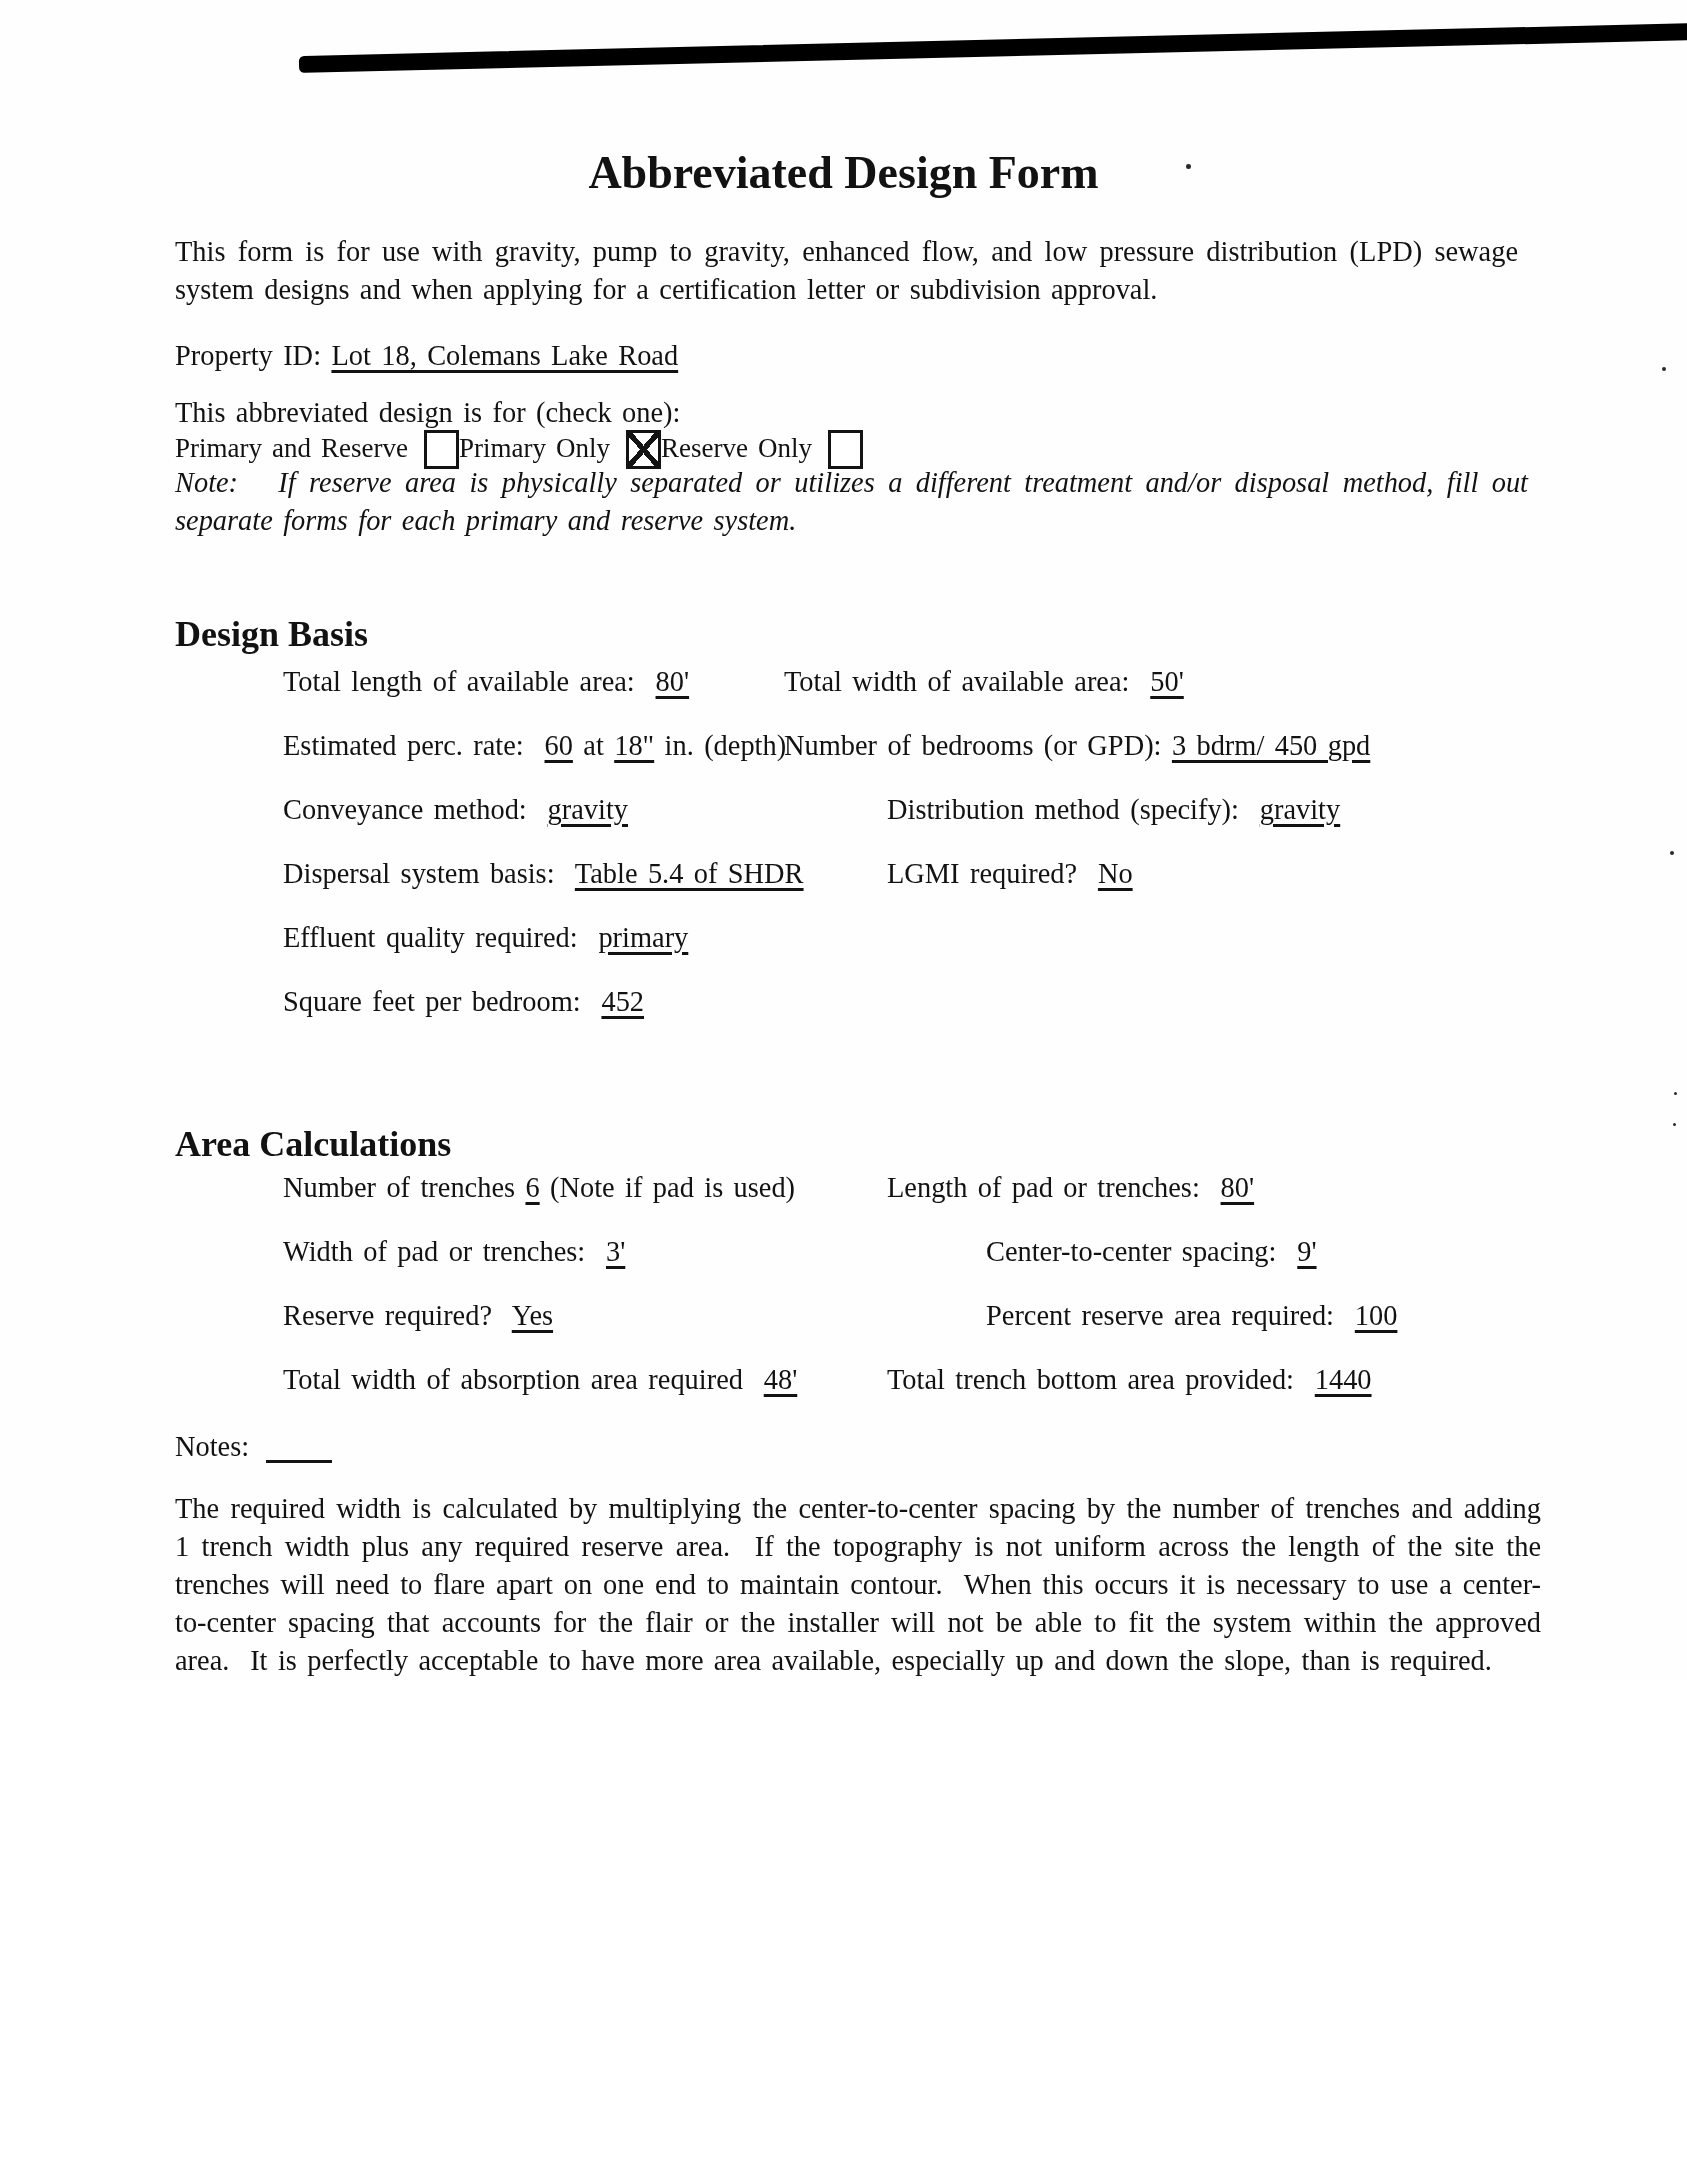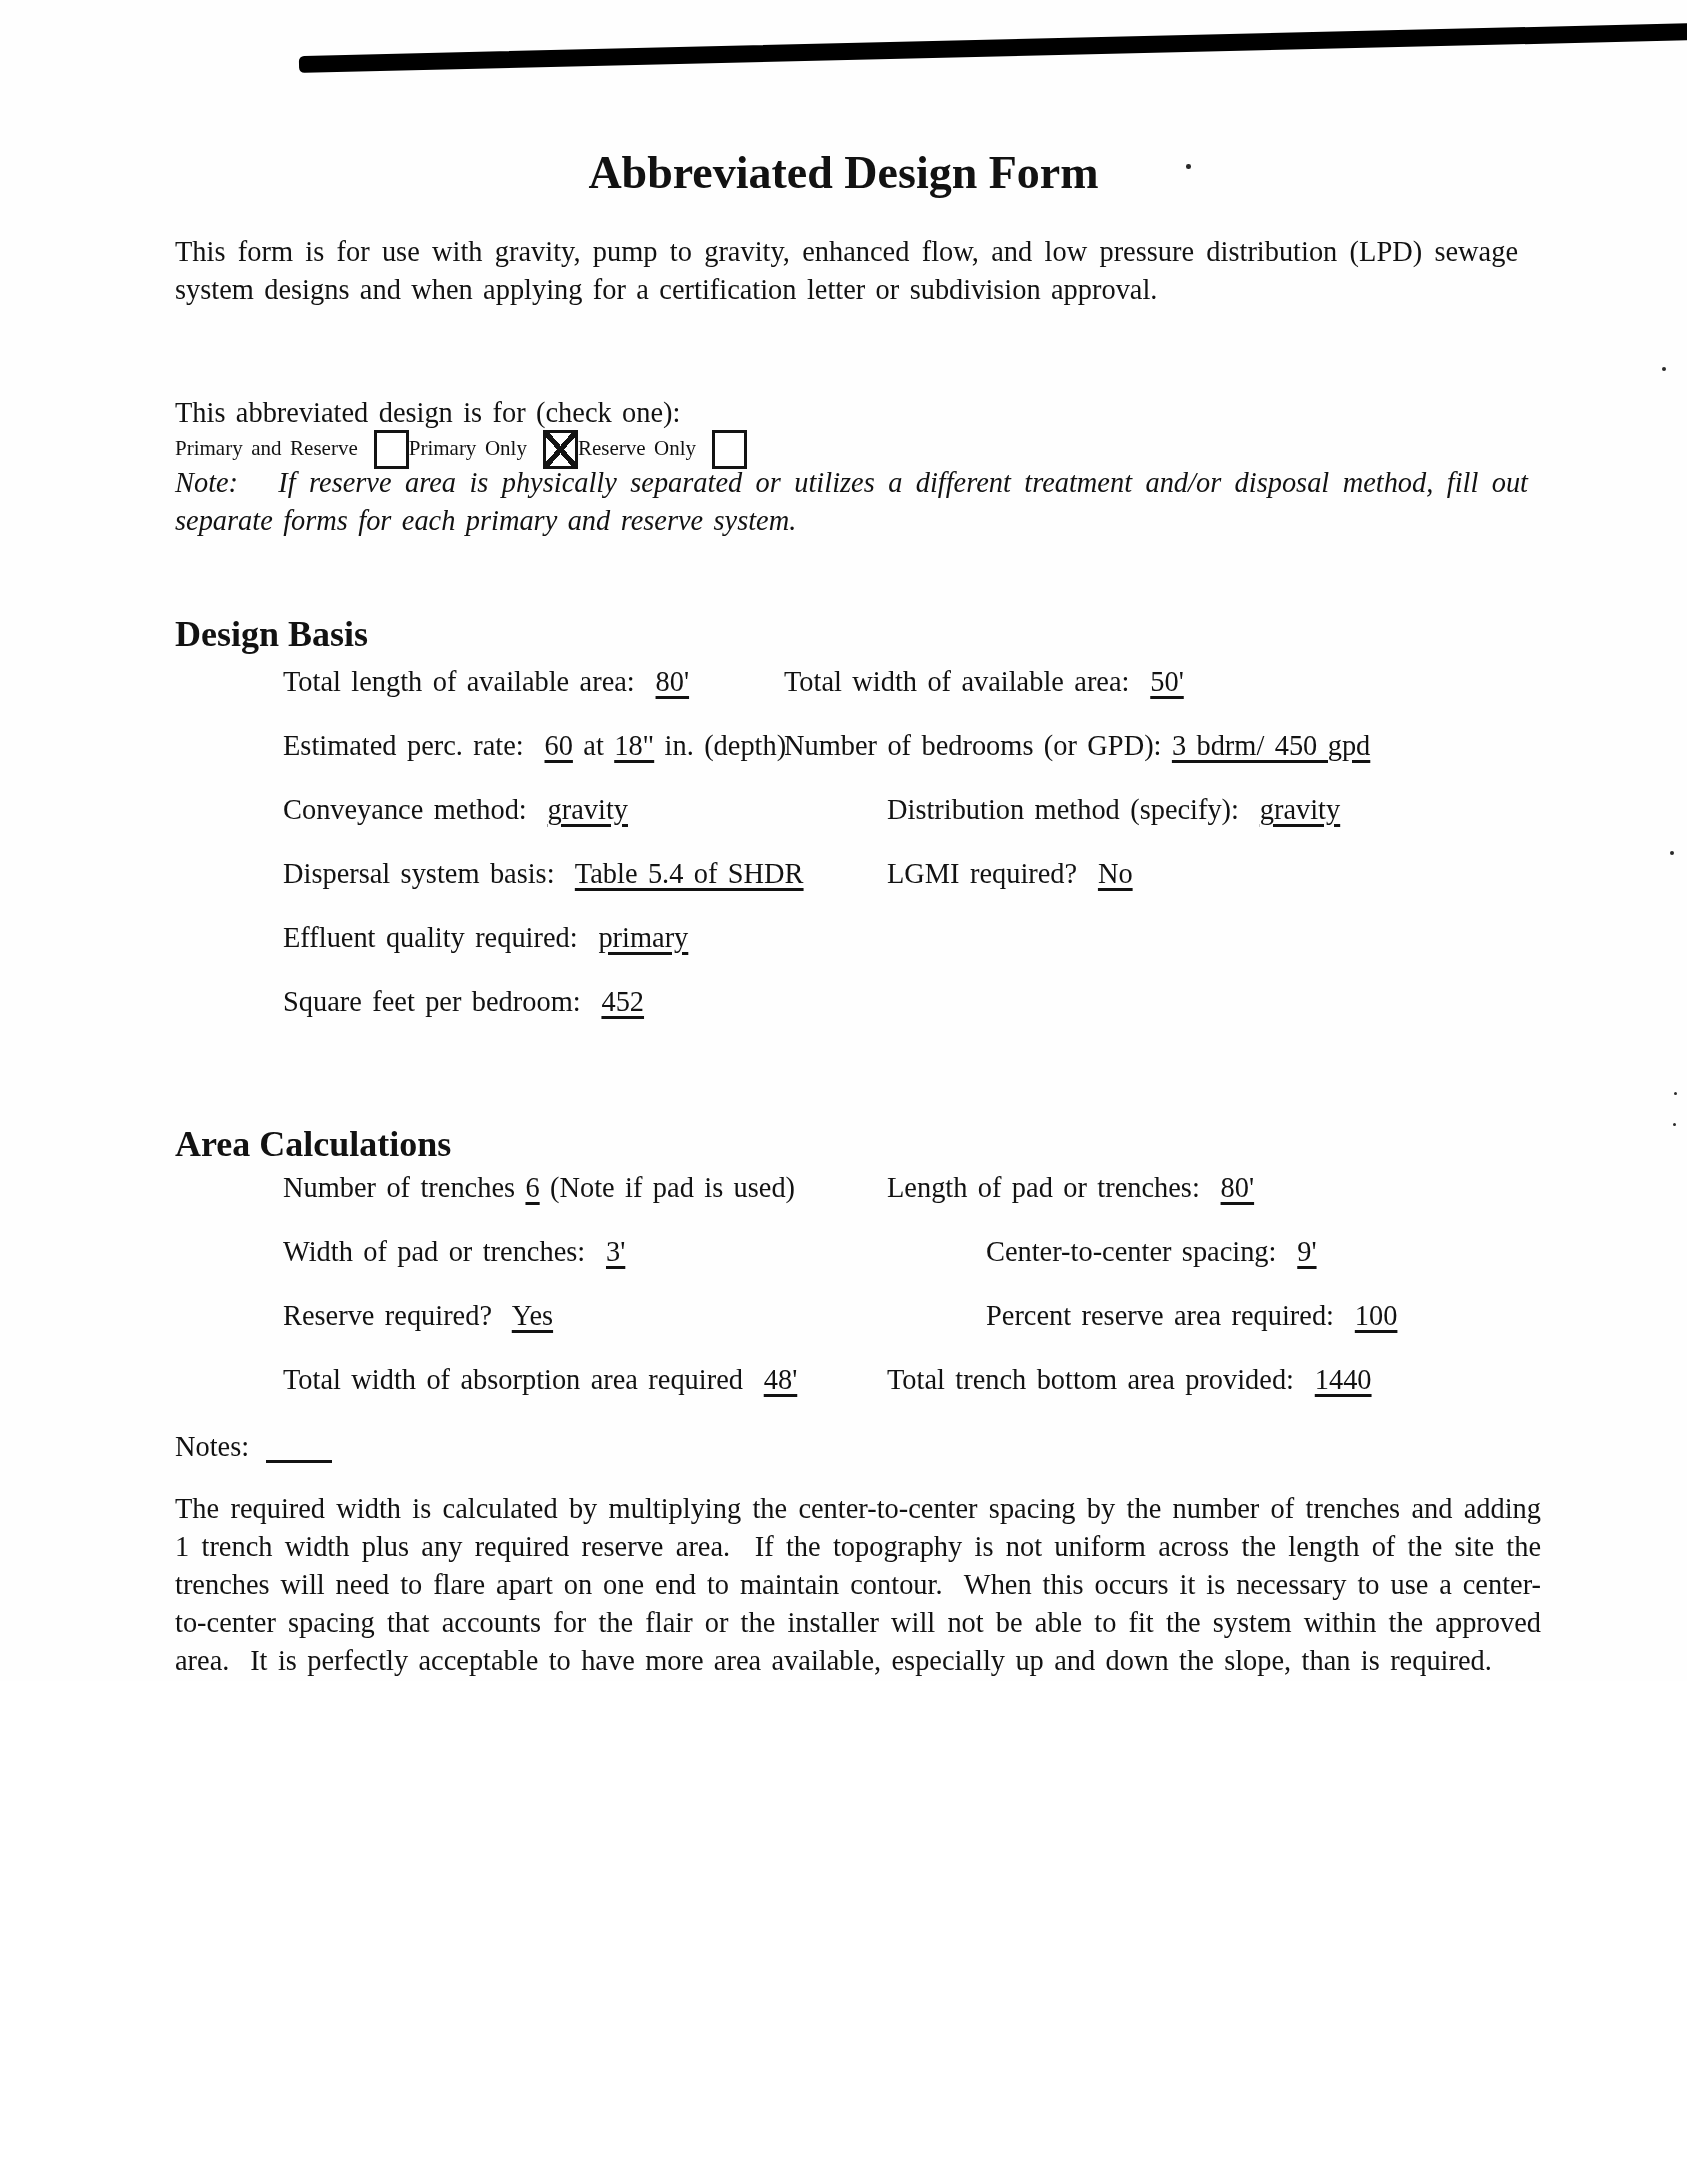--- a/index.html
+++ b/index.html
@@ -10,21 +10,21 @@
   .just{text-align:justify;white-space:pre-wrap;}
   .title{top:149px;left:0;width:1687px;text-align:center;font-size:46px;font-weight:bold;line-height:1.05;}
   .h{font-weight:bold;font-size:36px;}
   .uval{text-decoration:underline;text-decoration-thickness:2.6px;text-underline-offset:5.3px;}
   .row{position:relative;height:64px;}
   .cell{position:absolute;top:0;font-size:28.4px;white-space:pre;word-spacing:3.3px;}
   .col-l{left:283px;} .col-r1{left:784px;} .col-r2{left:887px;} .col-r3{left:986px;}
   .cb-row{display:flex;align-items:flex-start;}
   .cb-g{display:flex;align-items:flex-start;}
   .cb-g + .cb-g{}
-  .cb-label{font-size:21px;line-height:38px;word-spacing:3.3px;text-align:center;}
+  .cb-label{font-size:27px;line-height:38px;word-spacing:3.3px;text-align:center;}
   .box{display:inline-block;width:29px;height:33px;border:3.3px solid #131313;margin-left:16px;margin-top:1.3px;background:#fff;}
   .box.checked{background-image:
      linear-gradient(to top right,transparent 44%,#131313 44%,#131313 56%,transparent 56%),
      linear-gradient(to bottom right,transparent 44%,#131313 44%,#131313 56%,transparent 56%);}
   .note{font-style:italic;}
   .blank{display:inline-block;border-bottom:3.3px solid #131313;height:28px;vertical-align:-6.6px;margin-left:6.6px;}
   .topbar{left:299px;top:56px;width:1403px;height:16.5px;background:#000;
           transform:rotate(-1.35deg);transform-origin:left center;border-radius:5.3px 1.3px 1.3px 5.3px;}
   .pageno{top:1850px;left:1231px;width:278px;height:73px;}
   .pageno .w{position:absolute;font-size:30px;word-spacing:2.6px;}
@@ -38,20 +38,23 @@
 <body>
 
 <div class="page">
 
   <div class="abs topbar"></div>
 
   <div class="abs title">Abbreviated Design Form</div>
 
   <div class="abs txt just" style="top:233px;left:175px;width:1343px;">This form is for use with gravity, pump to gravity, enhanced flow, and low pressure distribution (LPD) sewage system designs and when applying for a certification letter or subdivision approval.</div>
 
+  <div class="abs txt" style="top:337px;left:175px;">
+    <span>Property ID: </span><span class="uval">Lot 18, Colemans Lake Road</span>
+  </div>
 
   <div class="abs txt" style="top:394px;left:175px;">This abbreviated design is for (check one):</div>
 
   <div class="abs cb-row" style="top:429px;left:175px;" id="checkbox-row">
       <span class="cb-g">
         <span class="cb-label">Primary and Reserve</span>
         <span class="box"></span>
       </span>
       <span class="cb-g">
         <span class="cb-label">Primary Only</span>

